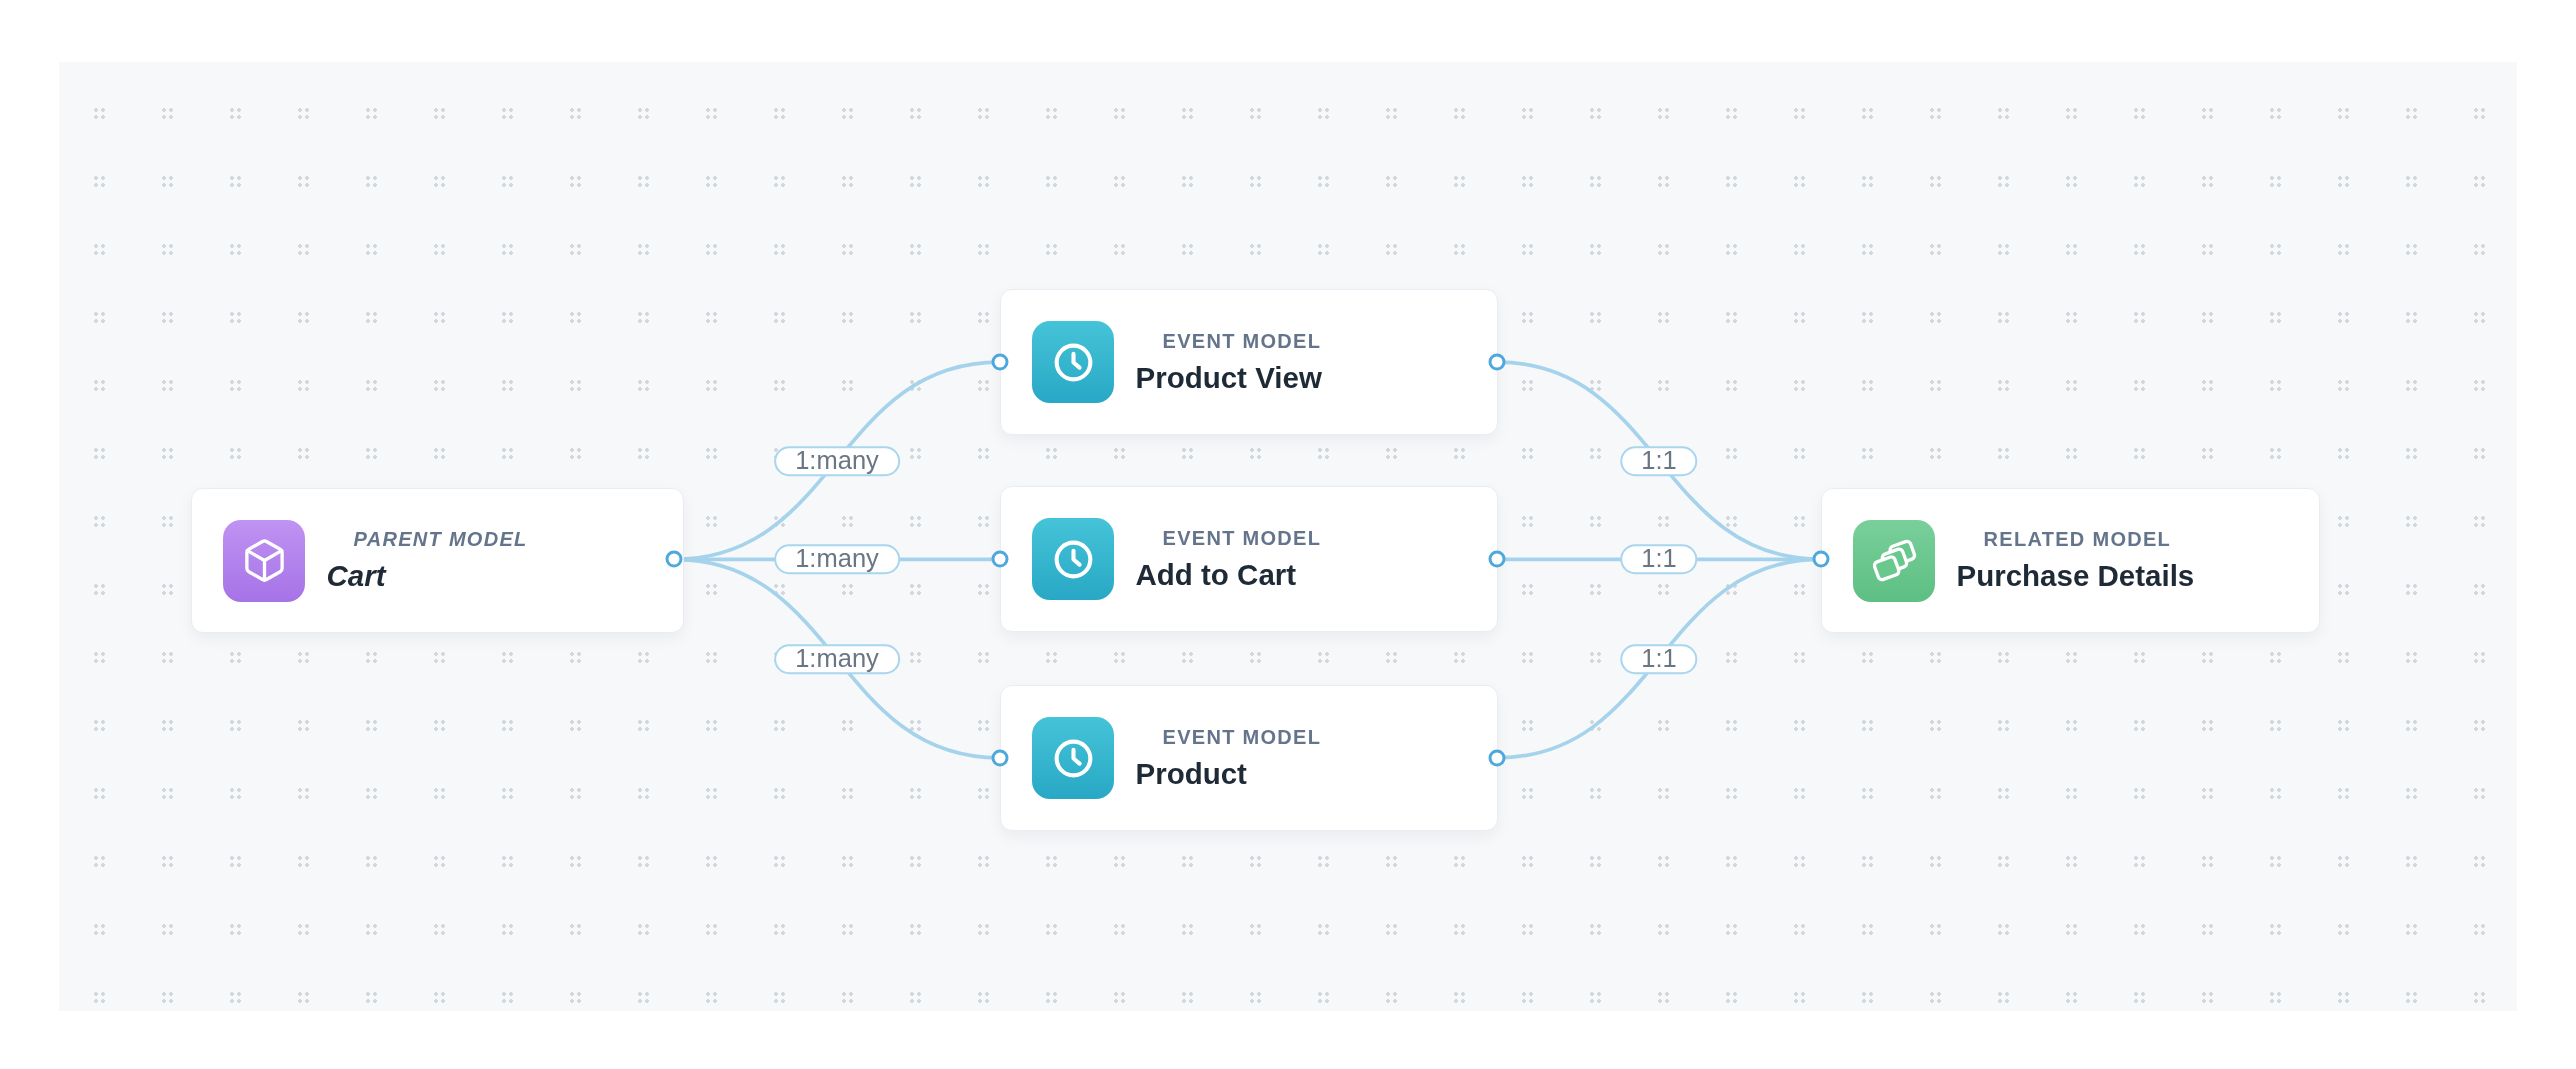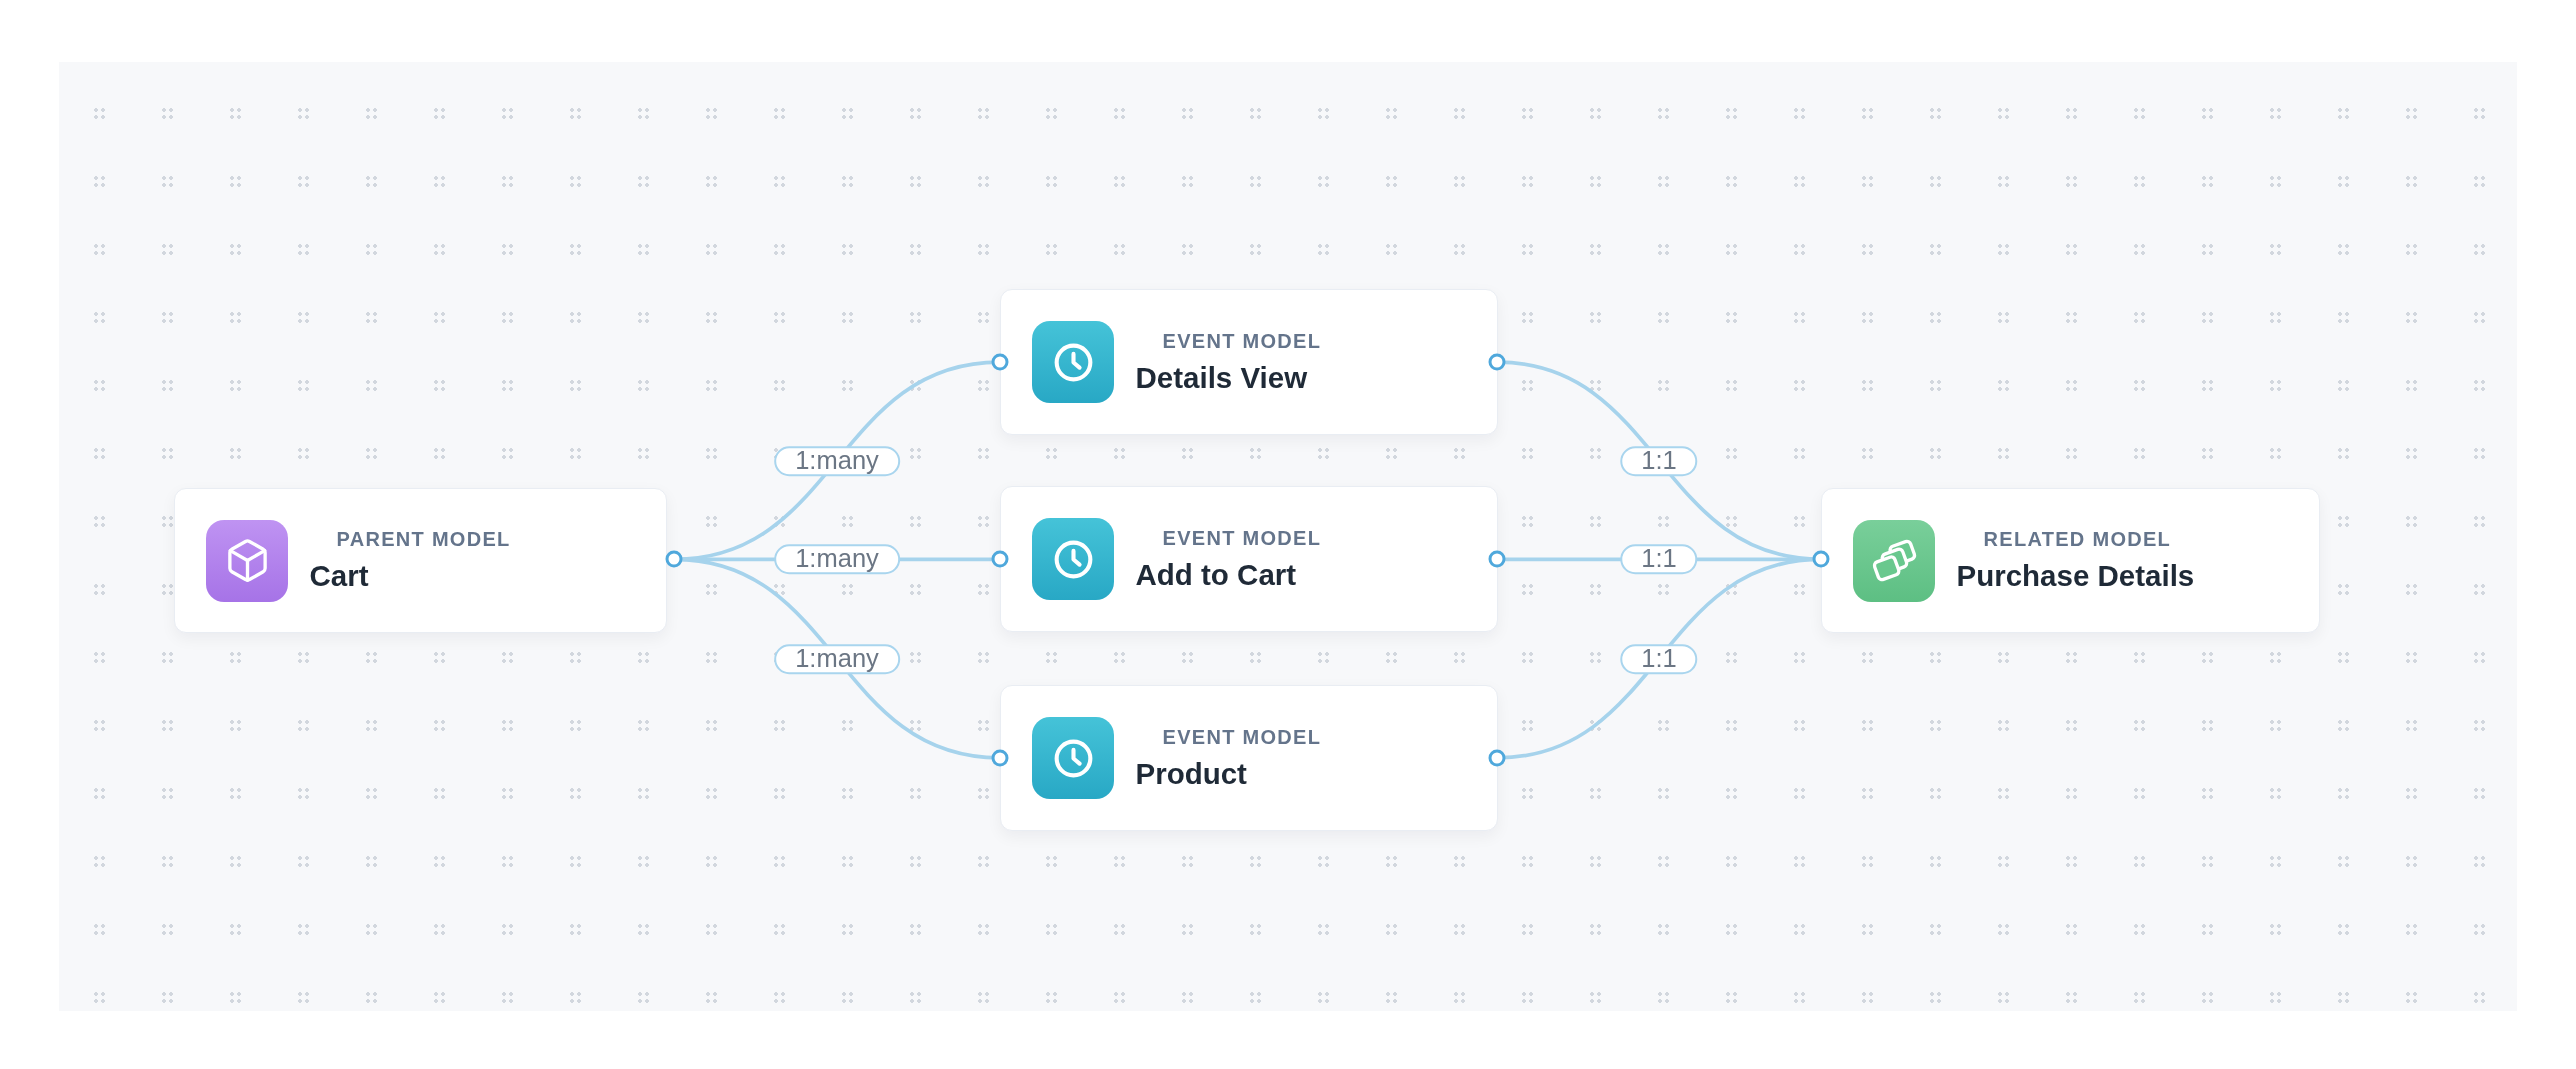--- a/index.html
+++ b/index.html
@@ -66,21 +66,21 @@
     background: #ffffff;
     border: 1.3px solid #e9edf3;
     border-radius: 12px;
     box-shadow: 0 5.4px 14.8px rgba(15, 23, 42, 0.05);
     display: flex;
     align-items: center;
     padding-left: 31px;
     gap: 21.5px;
     z-index: 2;
   }
-  #node-users           { left: 174px;  top: 488px;  width: 493px; height: 145px; }
+  #node-users           { left: 191px;  top: 488px;  width: 493px; height: 145px; font-style: italic; }
   #node-product-view    { left: 1000px; top: 289px;  width: 498px; height: 146px; }
   #node-add-to-cart     { left: 1000px; top: 486px;  width: 498px; height: 146px; }
   #node-purchase        { left: 1000px; top: 685px; width: 498px; height: 146px; }
   #node-product-details { left: 1821px; top: 488px;  width: 499px; height: 145px; }
   .icon-badge {
     width: 82px; height: 82px;
     border-radius: 18px;
     flex: 0 0 auto;
     display: flex;
     align-items: center;
@@ -143,21 +143,21 @@
 
   <div class="card" id="node-product-view">
     <div class="icon-badge grad-teal">
       <svg viewBox="0 0 24 24" fill="none" stroke="#ffffff" stroke-width="2.1" stroke-linecap="round" stroke-linejoin="round">
         <circle cx="12" cy="12" r="8.6"></circle>
         <path d="M12 7.6V12l3.1 2.6"></path>
       </svg>
     </div>
     <div class="node-text">
       <span class="node-label">EVENT MODEL</span>
-      <span class="node-title">Details View</span>
+      <span class="node-title">Product View</span>
     </div>
   </div>
 
   <div class="card" id="node-add-to-cart">
     <div class="icon-badge grad-teal">
       <svg viewBox="0 0 24 24" fill="none" stroke="#ffffff" stroke-width="2.1" stroke-linecap="round" stroke-linejoin="round">
         <circle cx="12" cy="12" r="8.6"></circle>
         <path d="M12 7.6V12l3.1 2.6"></path>
       </svg>
     </div>

